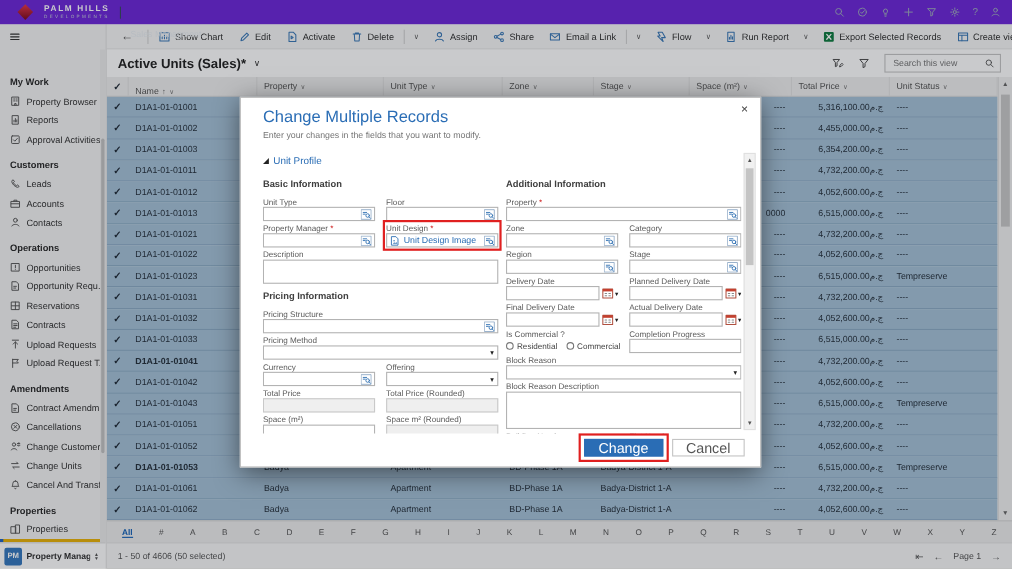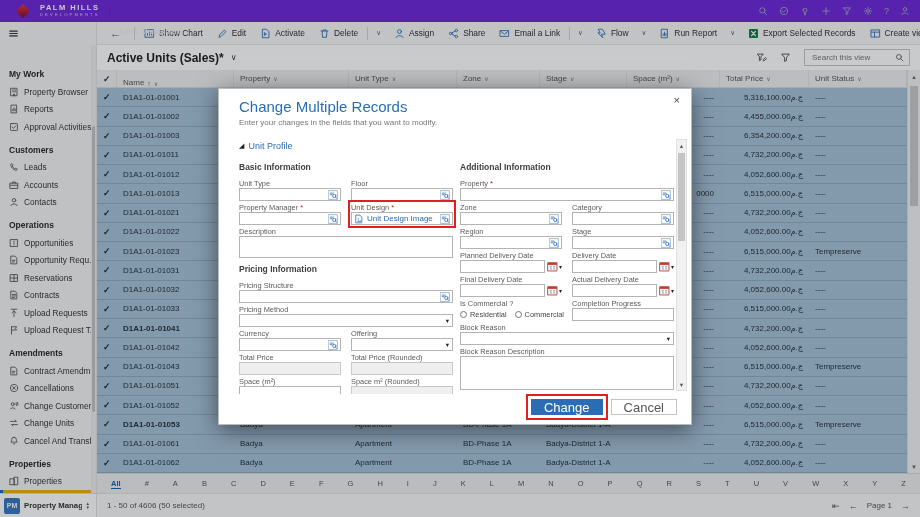--- a/index.html
+++ b/index.html
@@ -1123,37 +1123,37 @@
                       <path d="M3.5 5h5M3.5 7.5h3" stroke="#3b79b7"></path>
                       <circle cx="10" cy="9.5" r="2.6" stroke="#3b79b7"></circle>
                       <path d="M11.9 11.4L14 13.5" stroke="#3b79b7"></path>
                     </svg>
                   </span>
                 </div>
               </div>
             </div>
             <div class="frow">
               <div class="field">
-                <div class="flabel"><span>Planned Delivery Date</span></div>
+                <div class="flabel"><span>Delivery Date</span></div>
                 <div class="dwrap">
                   <div class="fctl"></div>
                   <span class="date-btn">
                     <span class="icn">
                       <svg viewBox="0 0 16 16" fill="none" stroke="currentColor" stroke-width="1.4" stroke-linecap="round" stroke-linejoin="round">
                         <rect x="1.5" y="2.5" width="13" height="12" fill="#fff" stroke="#b05040"></rect>
                         <rect x="1.5" y="2.5" width="13" height="3.2" fill="#c4402f" stroke="none"></rect>
                         <path d="M4.5 8.5h2M9.5 8.5h2M4.5 11.5h2M9.5 11.5h2" stroke="#888"></path>
                       </svg>
                     </span>
                     <span class="dchev">▾</span>
                   </span>
                 </div>
               </div>
               <div class="field">
-                <div class="flabel"><span>Delivery Date</span></div>
+                <div class="flabel"><span>Planned Delivery Date</span></div>
                 <div class="dwrap">
                   <div class="fctl"></div>
                   <span class="date-btn">
                     <span class="icn">
                       <svg viewBox="0 0 16 16" fill="none" stroke="currentColor" stroke-width="1.4" stroke-linecap="round" stroke-linejoin="round">
                         <rect x="1.5" y="2.5" width="13" height="12" fill="#fff" stroke="#b05040"></rect>
                         <rect x="1.5" y="2.5" width="13" height="3.2" fill="#c4402f" stroke="none"></rect>
                         <path d="M4.5 8.5h2M9.5 8.5h2M4.5 11.5h2M9.5 11.5h2" stroke="#888"></path>
                       </svg>
                     </span>

